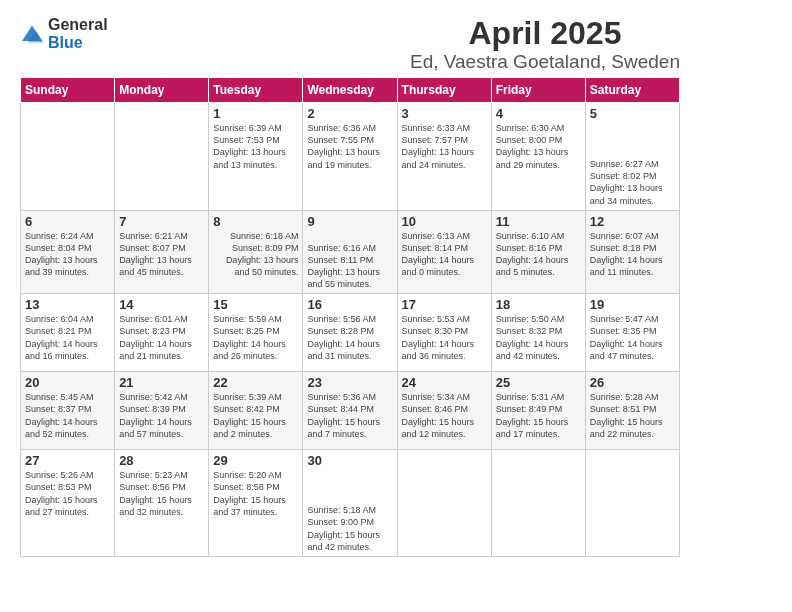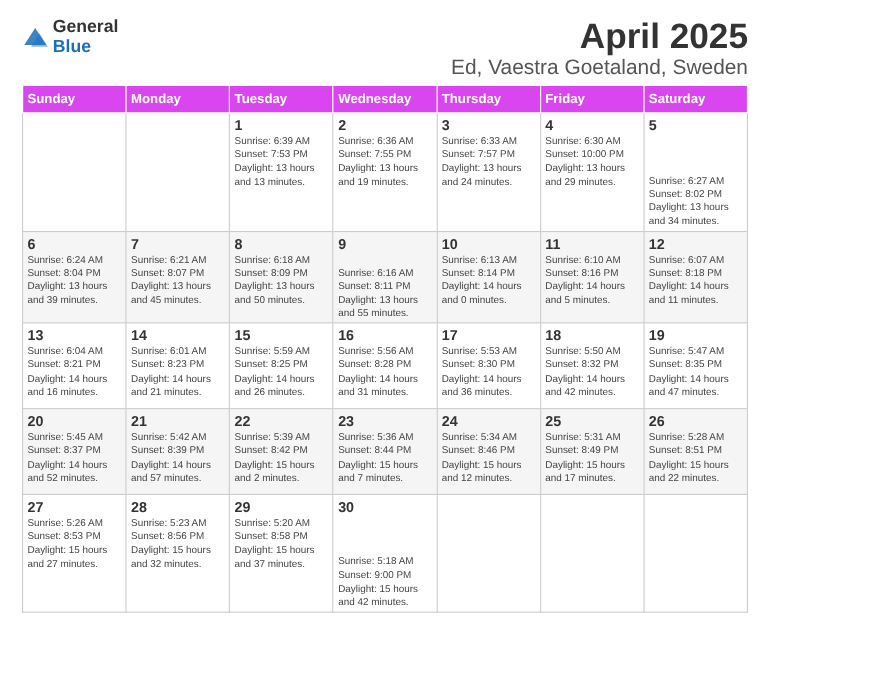--- a/index.html
+++ b/index.html
@@ -25,39 +25,39 @@
     .logo {
       display: flex;
       align-items: center;
       gap: 4px;
     }
     .logo-icon {
       width: 24px;
       height: 20px;
     }
     .title-block {
-      text-align: right;
+      text-align: center;
     }
     .calendar-title {
       font-size: 32px;
       font-weight: bold;
       color: #333;
       line-height: 1.1;
     }
     .calendar-subtitle {
       font-size: 19px;
       color: #555;
     }
     .calendar-table {
       width: 100%;
       border-collapse: collapse;
       table-layout: fixed;
     }
     .calendar-table th {
-      background-color: #d946ef;
+      background-color: #be185d;
       color: #fff;
       font-size: 12px;
       font-weight: bold;
       padding: 5px 4px;
       text-align: left;
       border: 1px solid #fff;
     }
     .calendar-table td {
       border: 1px solid #ccc;
       vertical-align: top;
@@ -140,21 +140,21 @@
           <td>
             <span class="day-number">3</span>
             <div class="day-info" style="white-space: pre-line;">Sunrise: 6:33 AM
 Sunset: 7:57 PM
 Daylight: 13 hours
 and 24 minutes.</div>
           </td>
           <td>
             <span class="day-number">4</span>
             <div class="day-info" style="white-space: pre-line;">Sunrise: 6:30 AM
-Sunset: 10:00 PM
+Sunset: 8:00 PM
 Daylight: 13 hours
 and 29 minutes.</div>
           </td>
           <td>
             <span class="day-number">5</span>
             <div class="day-info" style="white-space: pre-line; margin-top: 37px;">Sunrise: 6:27 AM
 Sunset: 8:02 PM
 Daylight: 13 hours
 and 34 minutes.</div>
           </td>
@@ -169,21 +169,21 @@
           </td>
           <td>
             <span class="day-number">7</span>
             <div class="day-info" style="white-space: pre-line;">Sunrise: 6:21 AM
 Sunset: 8:07 PM
 Daylight: 13 hours
 and 45 minutes.</div>
           </td>
           <td>
             <span class="day-number">8</span>
-            <div class="day-info" style="white-space: pre-line;">Sunrise: 6:18 AM
+            <div class="day-info" style="white-space: pre-line; text-align: right;">Sunrise: 6:18 AM
 Sunset: 8:09 PM
 Daylight: 13 hours
 and 50 minutes.</div>
           </td>
           <td>
             <span class="day-number">9</span>
             <div class="day-info" style="white-space: pre-line; margin-top: 13px;">Sunrise: 6:16 AM
 Sunset: 8:11 PM
 Daylight: 13 hours
 and 55 minutes.</div>

